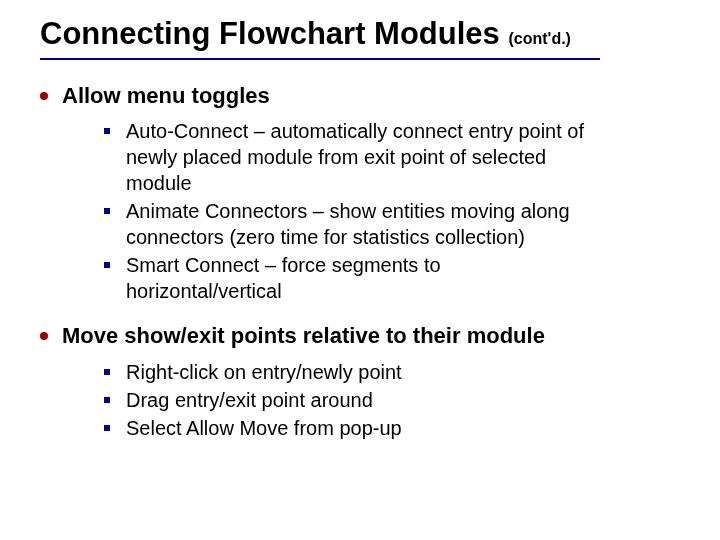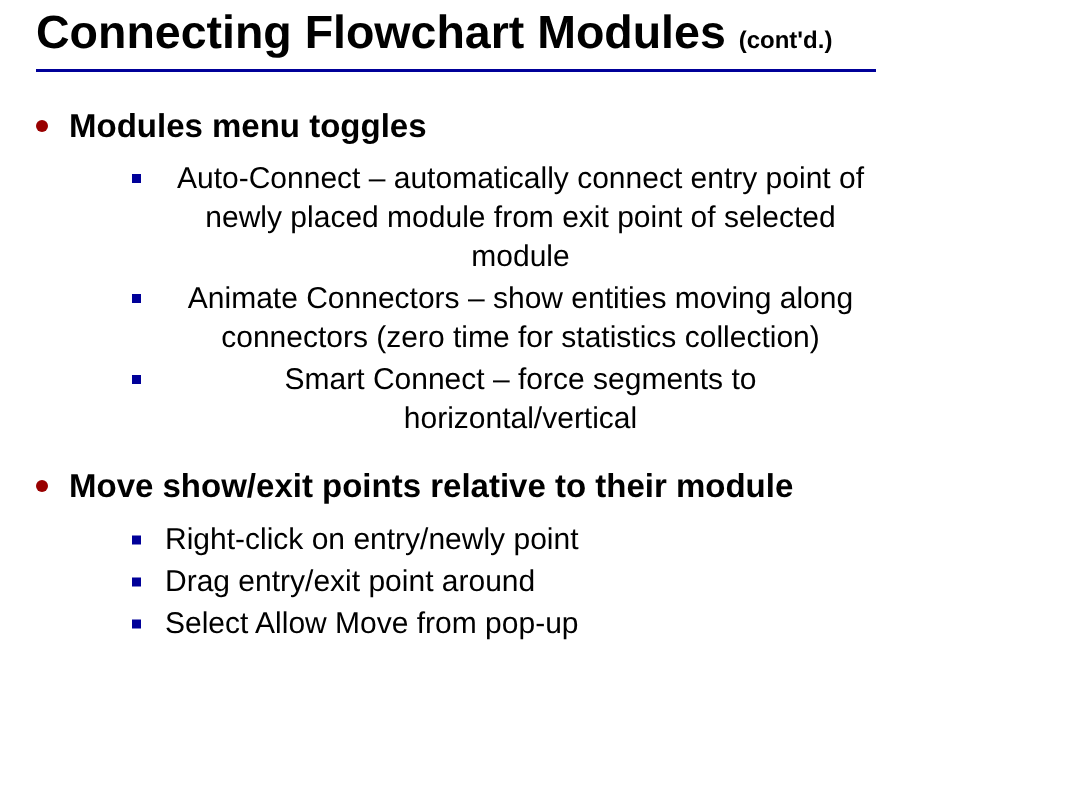--- a/index.html
+++ b/index.html
@@ -9,21 +9,22 @@
     height: 540px;
     background: #ffffff;
     font-family: Arial, Helvetica, sans-serif;
     color: #000000;
     overflow: hidden;
   }
   .slide {
     box-sizing: border-box;
     width: 608px;
     height: 540px;
-    padding: 4px 24px 24px 24px;
+    padding: 16px 24px 24px 24px;
+    margin-left: 16px;
   }
   .title-line {
     font-weight: bold;
     font-size: 31px;
     line-height: 1.15;
     padding-bottom: 6px;
     border-bottom: 2px solid #000099;
   }
   .title-suffix {
     font-size: 16px;
@@ -50,21 +51,20 @@
     margin-top: 10px;
     margin-right: 14px;
   }
   .l1-text {
     font-size: 22px;
     font-weight: bold;
     line-height: 1.3;
   }
   .l2-list {
     margin: 8px 0 18px 64px;
-    text-align: center;
   }
   .l2 {
     display: flex;
     align-items: flex-start;
     margin-bottom: 2px;
   }
   .sq {
     width: 6px;
     height: 6px;
     background: #000099;
@@ -83,21 +83,21 @@
 <div class="slide">
   <div class="title-line">
     <span>Connecting Flowchart Modules</span>
     <span class="title-suffix">(cont'd.)</span>
   </div>
 
   <div class="body">
 
     <div class="l1">
       <div class="dot"></div>
-      <div class="l1-text">Modules menu toggles</div>
+      <div class="l1-text">Allow menu toggles</div>
     </div>
     <div class="l2-list">
       <div class="l2">
         <div class="sq"></div>
         <div class="l2-text">Auto-Connect – automatically connect entry point of newly placed module from exit point of selected module</div>
       </div>
       <div class="l2">
         <div class="sq"></div>
         <div class="l2-text">Animate Connectors – show entities moving along connectors (zero time for statistics collection)</div>
       </div>

